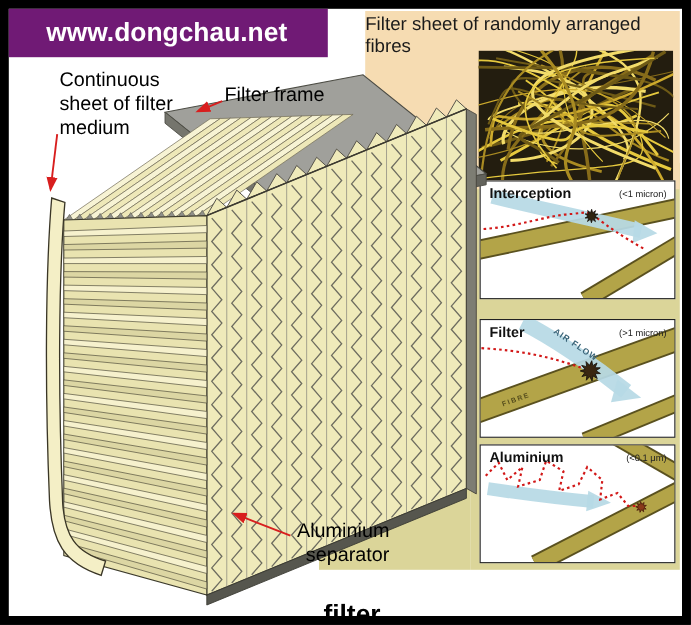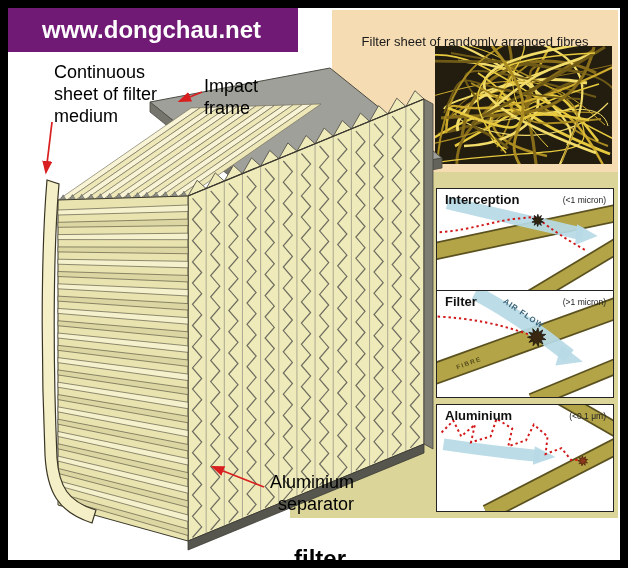--- a/index.html
+++ b/index.html
@@ -2,24 +2,24 @@
 <html><head>
 <meta charset="utf-8">
 <style>
   *{margin:0;padding:0;box-sizing:border-box}
   html,body{width:628px;height:568px;background:#000;overflow:hidden}
   body{position:relative;font-family:"Liberation Sans",sans-serif}
   .white-bg{position:absolute;left:8px;top:8px;width:612px;height:552px;background:#ffffff;z-index:0}
   .tan-main{position:absolute;left:428px;top:148px;width:190px;height:370px;background:#dbd599;z-index:1}
   .tan-ext{position:absolute;left:290px;top:430px;width:138px;height:88px;background:#dbd599;z-index:1}
   .peach-box{position:absolute;left:332px;top:10px;width:286px;height:162px;background:#f6dcb2;z-index:2}
-  .peach-title{padding-top:24px;text-align:center;font-size:13px;color:#1a1a1a}
+  .peach-title{padding-top:2px;font-size:17px;color:#1a1a1a}
   .fibre-art{position:absolute;right:6px;top:36px;width:177px;height:118px}
   .mech{position:absolute;left:436px;width:178px;height:108px;background:#fff;border:1px solid #222;z-index:3}
-  #mech-0{top:188px}#mech-1{top:290px}#mech-2{top:404px}
+  #mech-0{top:164px}#mech-1{top:290px}#mech-2{top:404px}
   .mech svg{position:absolute;left:0;top:0;width:100%;height:100%}
   .mech-name{position:absolute;left:8px;top:3px;font-size:13px;font-weight:bold;color:#111}
   .mech-size{position:absolute;right:7px;top:6px;font-size:8.5px;color:#222}
   #main-art{position:absolute;left:0;top:0;z-index:5;pointer-events:none}
   .lbl{position:absolute;font-size:18px;line-height:1.22;color:#000;z-index:7}
   #lbl-sheet{left:54px;top:62px;width:104px}
   #lbl-frame{left:204px;top:76px;width:92px}
   #lbl-sep{left:264px;top:472px;width:90px;text-align:right}
   .watermark{position:absolute;left:8px;top:8px;width:290px;height:44px;background:#701a75;color:#fff;
     font-size:24px;font-weight:bold;padding:8px 0 0 34px;z-index:8}
@@ -241,20 +241,20 @@
     </g>
     <path d="M47,180 C41,250 41,360 45,455 C47,492 58,512 92,523 L96,510 C68,502 59,486 57,458 C53,362 53,252 59,184 Z" fill="#f4efc6" stroke="#3a3626" stroke-width="1.2"></path>
     <g>
       <line x1="52" y1="122" x2="46" y2="172" stroke="#d81e1e" stroke-width="1.7" marker-end="url(#ah)"></line>
       <line x1="202" y1="92" x2="180" y2="101" stroke="#d81e1e" stroke-width="1.7" marker-end="url(#ah)"></line>
       <line x1="264" y1="487" x2="213" y2="467" stroke="#d81e1e" stroke-width="1.7" marker-end="url(#ah)"></line>
     </g>
   </svg>
 
 <div class="lbl" id="lbl-sheet">Continuous sheet of filter medium</div>
-<div class="lbl" id="lbl-frame">Impact frame</div>
+<div class="lbl" id="lbl-frame">Filter frame</div>
 <div class="lbl" id="lbl-sep">Aluminium separator</div>
 
 <div class="watermark">www.dongchau.net</div>
 
 <div class="caption-clip">
   <div class="caption">filter</div>
 </div>
 
 </body></html>

